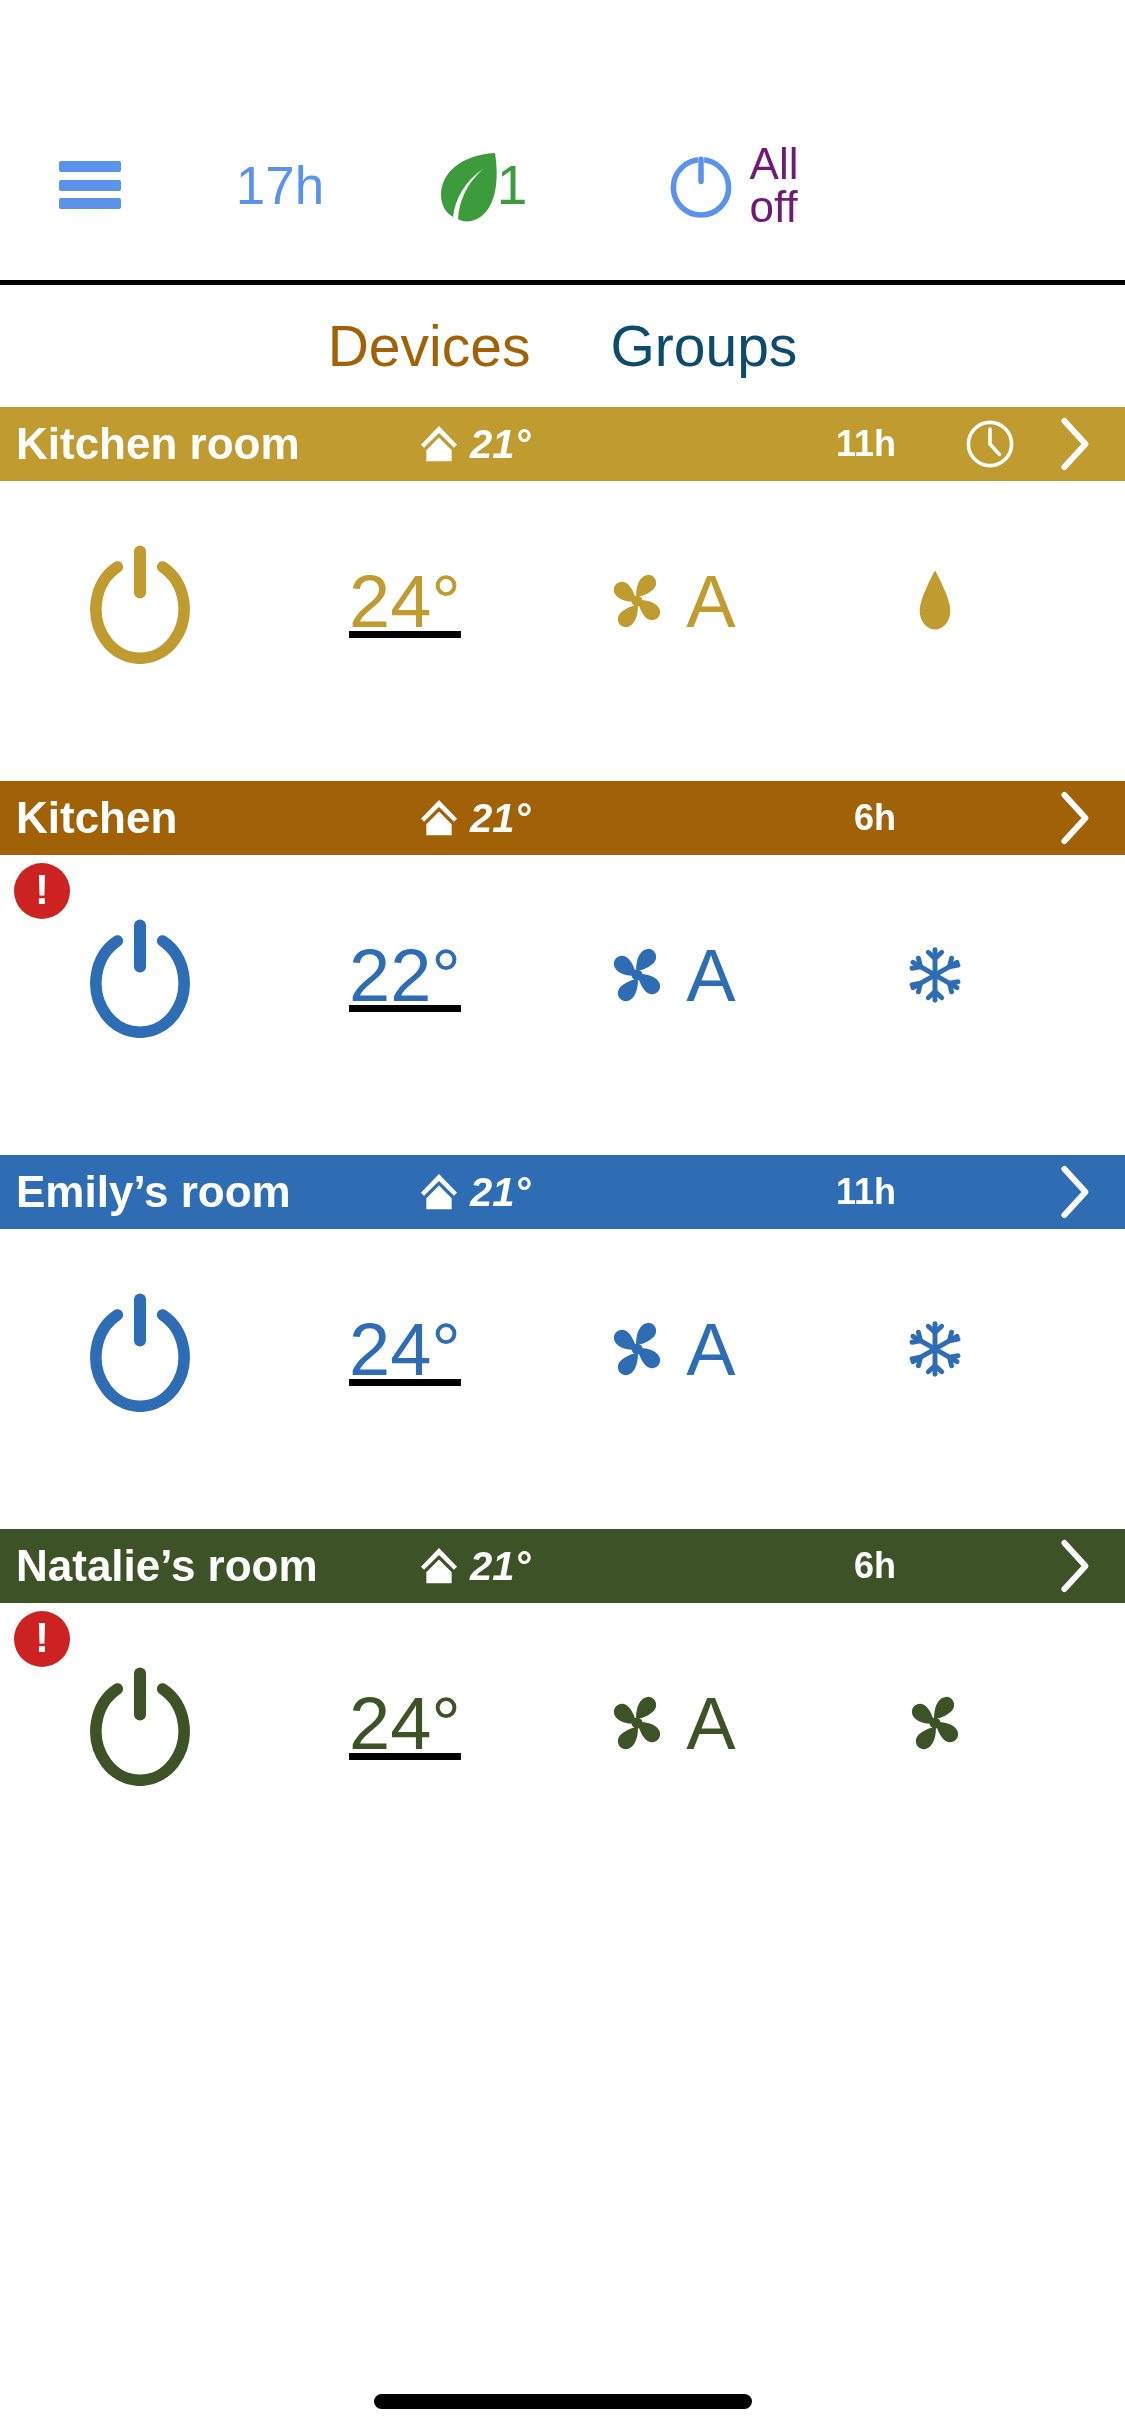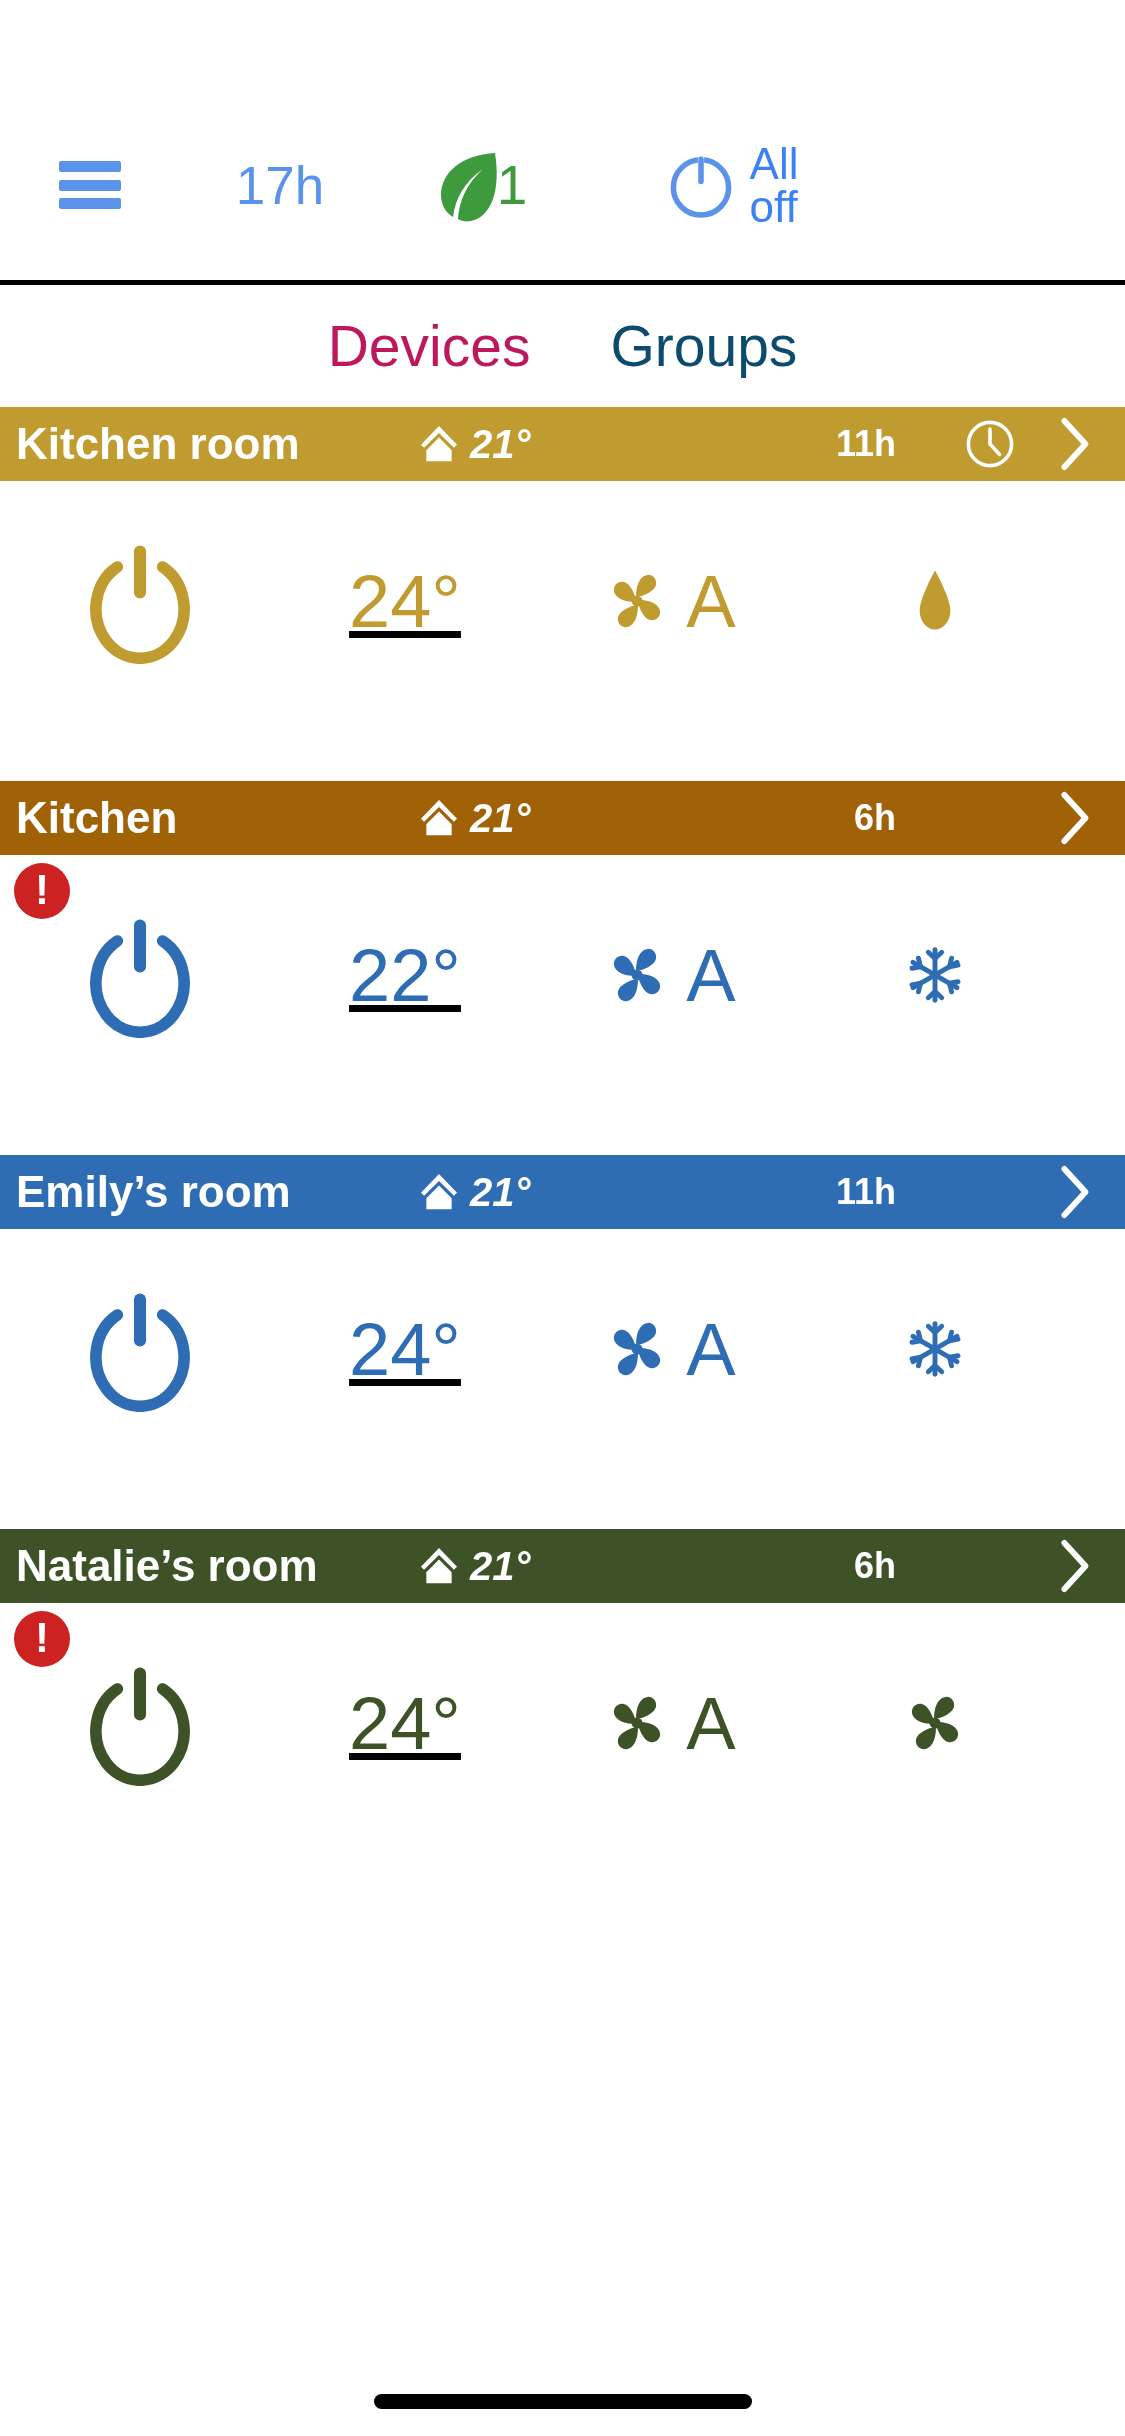--- a/index.html
+++ b/index.html
@@ -53,21 +53,21 @@
   .leaf-wrap { display:flex; align-items:center; }
   .leaf-count {
     color:#3d9a3d;
     font-size:55px;
     font-weight:400;
     margin-left:-6px;
   }
 
   .alloff-wrap { display:flex; align-items:center; gap:10px; }
   .alloff-label {
-    color:#3b82f6;
+    color:#701a75;
     font-size:44px;
     line-height:0.98;
     text-align:left;
     white-space:pre-line;
   }
 
   
   .divider {
     width:100%; height:5px; background:#000000;
   }
@@ -78,21 +78,21 @@
     display:flex;
     align-items:center;
     justify-content:center;
     gap:80px;
     background:#ffffff;
   }
   .tab {
     font-size:57px;
     font-weight:400;
   }
-  .tab.active { color:#be185d; }
+  .tab.active { color:#a16207; }
   .tab.inactive { color:#0c4a6e; }
 
   
   .card { width:100%; }
   .card-gap { height:60px; background:#ffffff; }
 
   .card-header {
     height:74px;
     display:flex;
     align-items:center;

